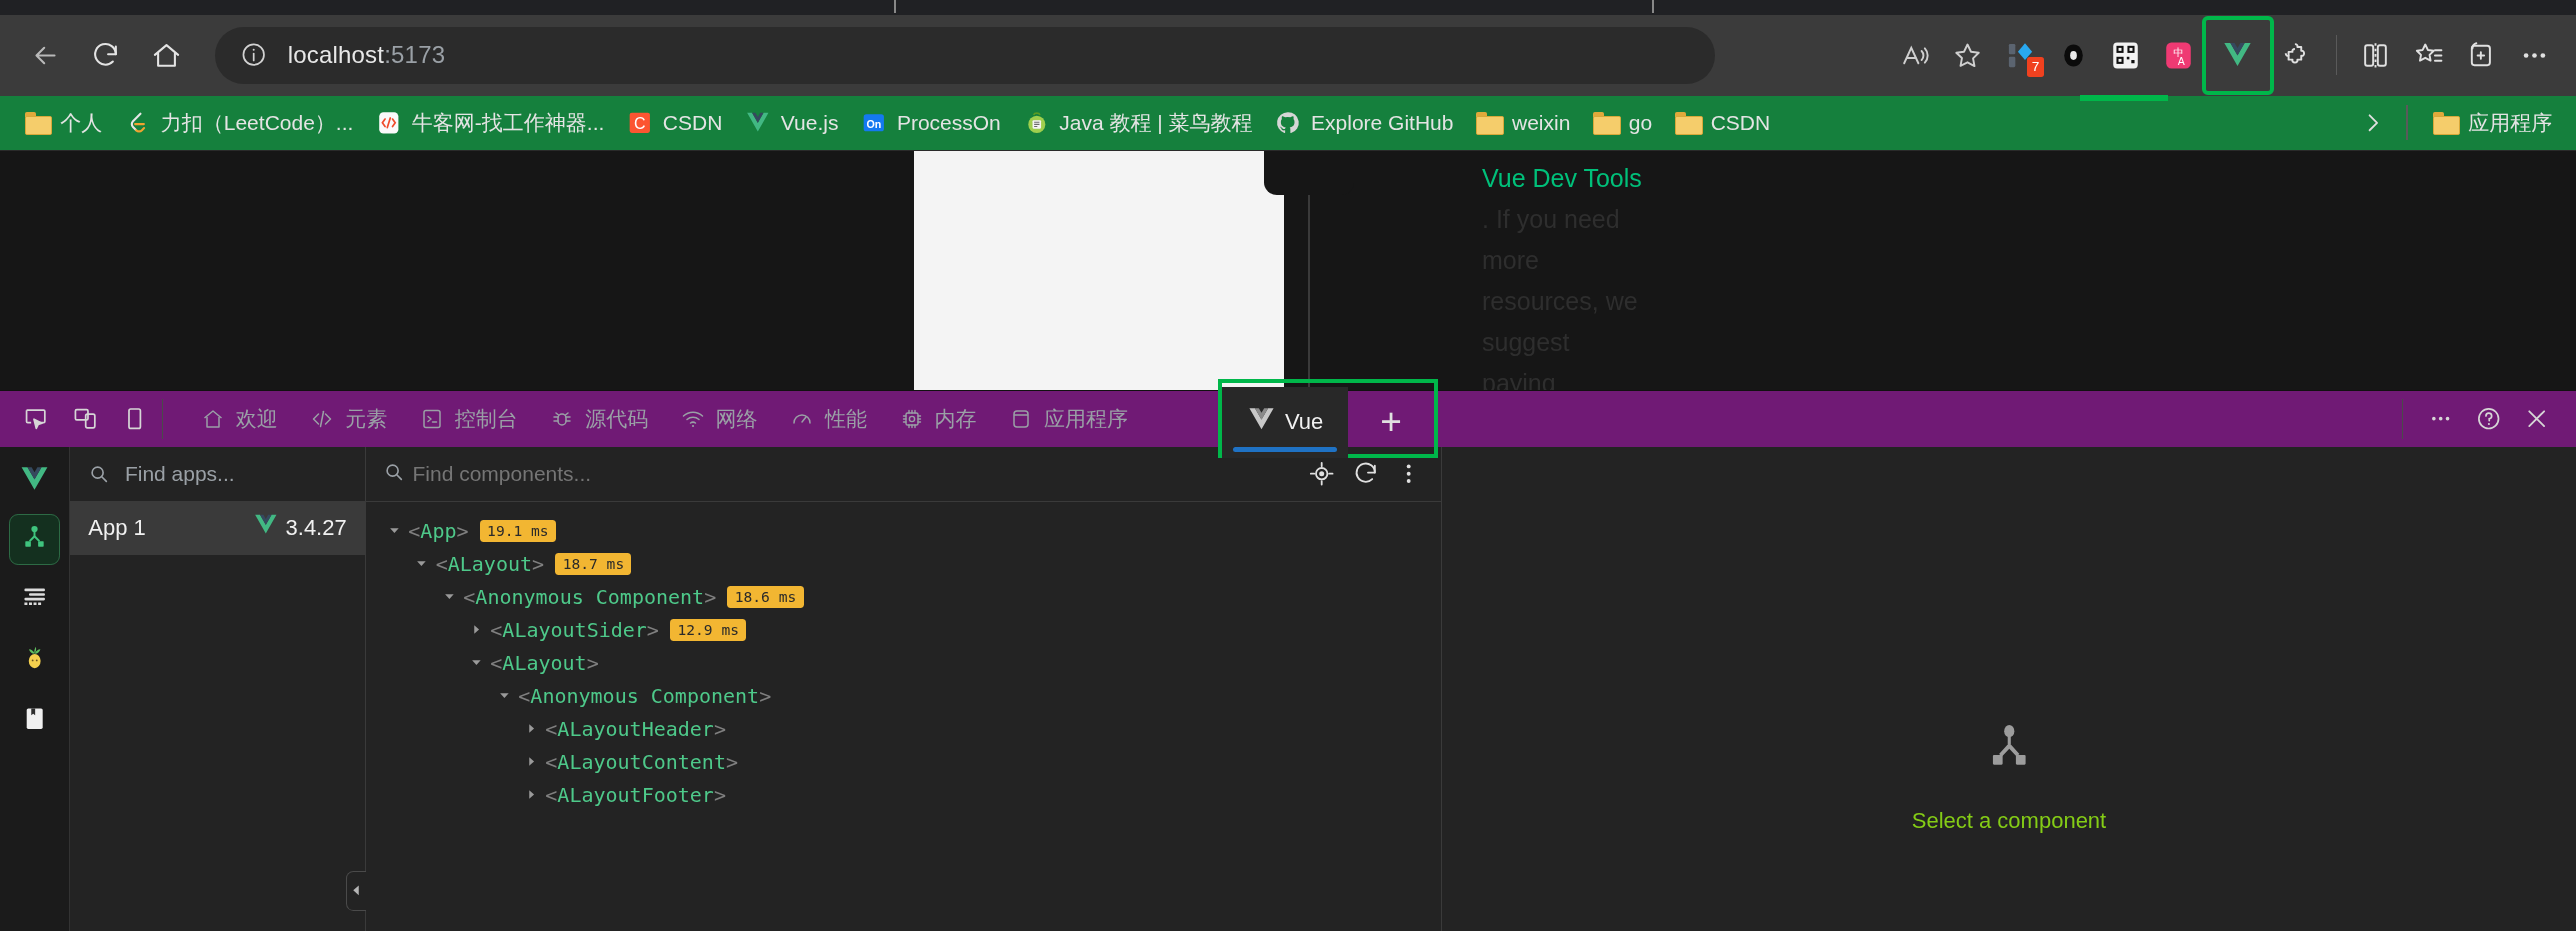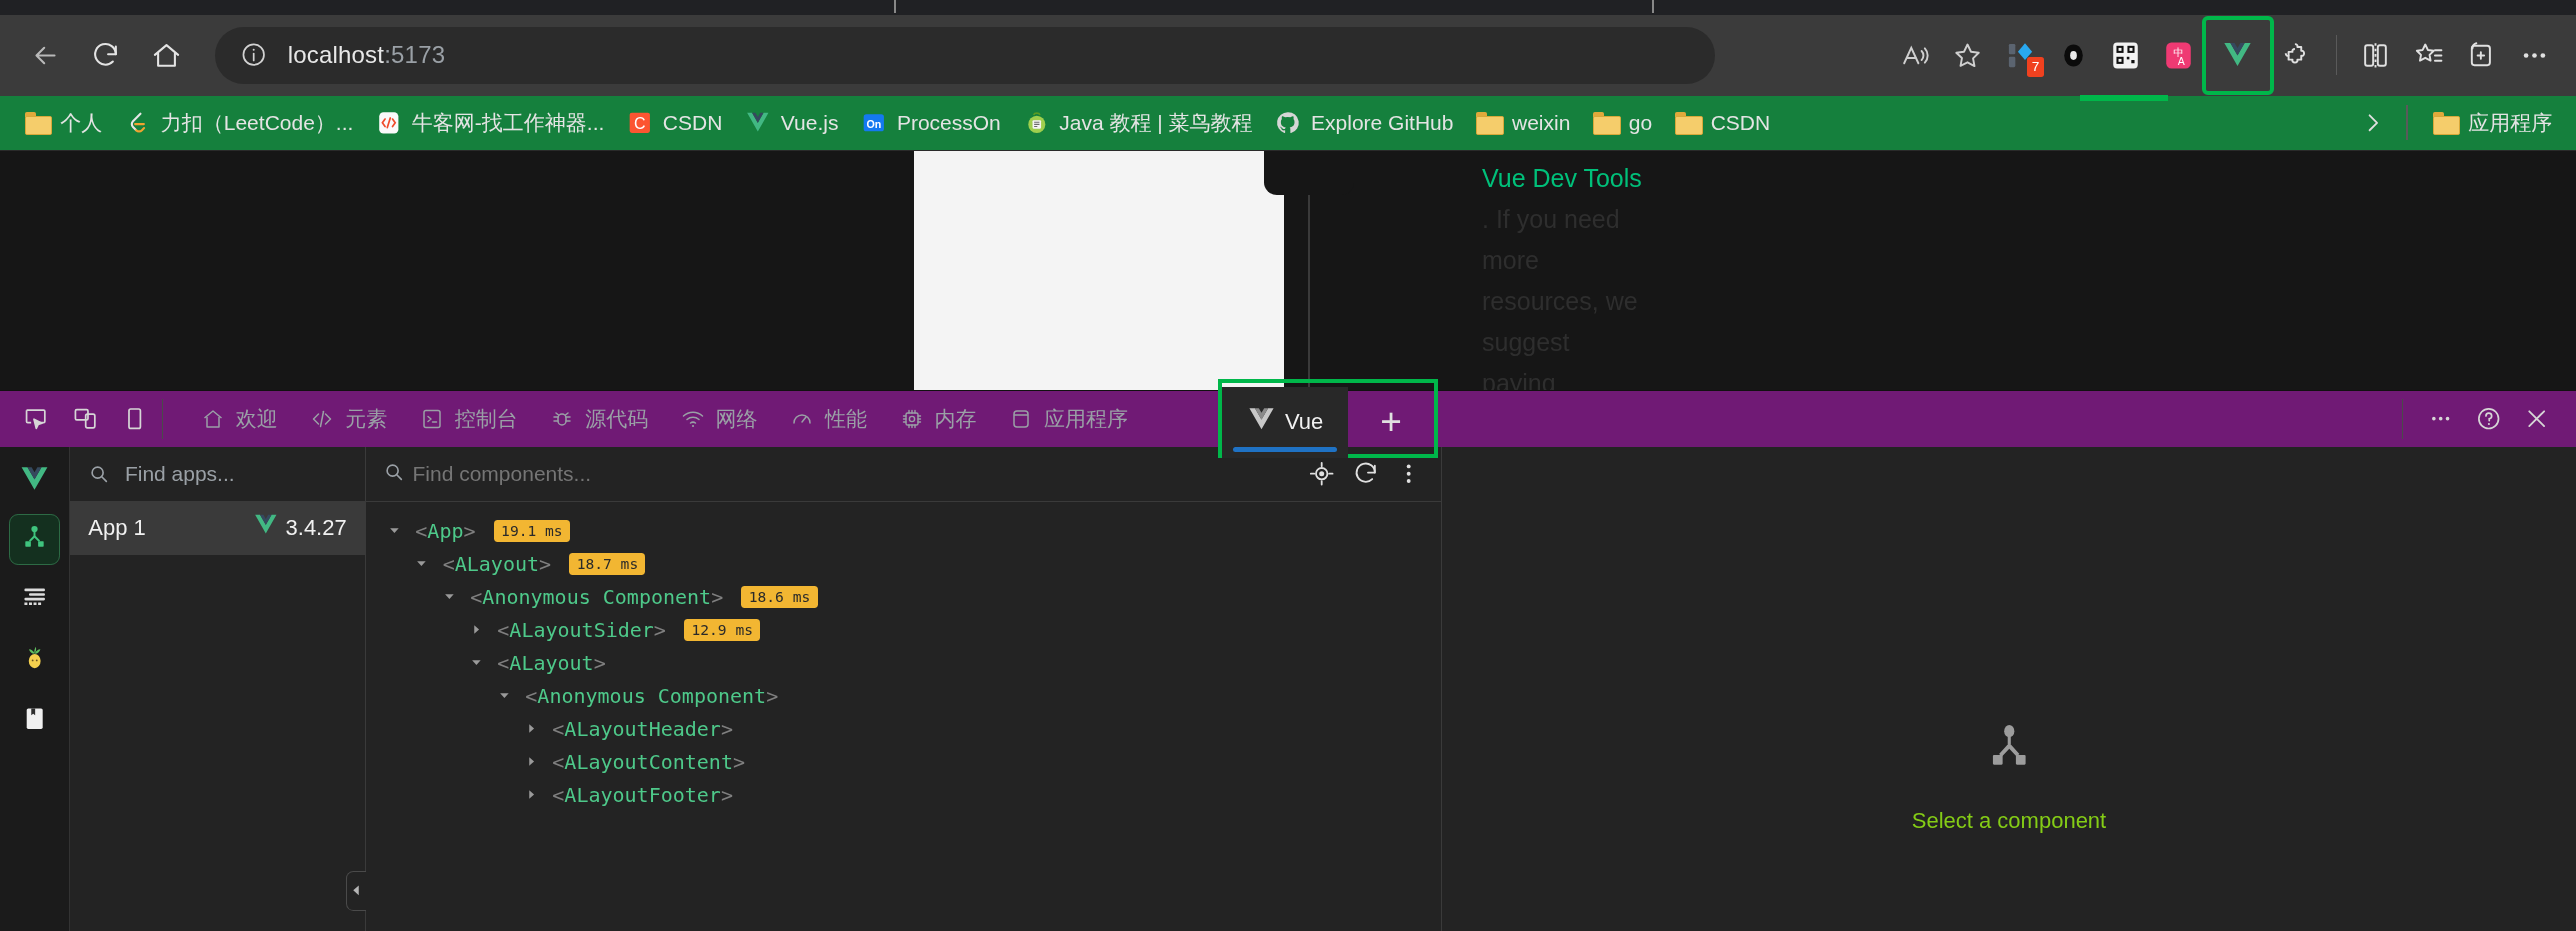--- a/index.html
+++ b/index.html
@@ -230,21 +230,21 @@
   }
   .tree-search {
     height:55px; display:flex;align-items:center;gap:8px;
     padding:0 16.5px; border-bottom:0.9px solid #3a3a3a;
   }
   .tree-search .ctrls { margin-left:auto; display:flex;align-items:center;gap:12.8px; }
   .tci { width:31px;height:31px;display:flex;align-items:center;justify-content:center; }
 
   .tree { padding: 12.8px 0 0 18.3px; }
   .trow {
-    display:flex; align-items:center; gap:11px;
+    display:flex; align-items:center; gap:4px;
     height: 33px; font-family:"DejaVu Sans Mono", monospace;
     font-size: 20px; color:#4ec98a; white-space:nowrap;
   }
   .tw { width:20px; flex:none; display:flex;align-items:center;justify-content:center; }
   .trow .ang { color:#7f7f7f; }
   .ms {
     background:#f2b632; color:#2a2a2a;
     font-size:14.6px; font-family:"DejaVu Sans Mono", monospace;
     padding: 1.8px 7.3px 2.7px; border-radius:3.7px; margin-left:7.3px;
   }

